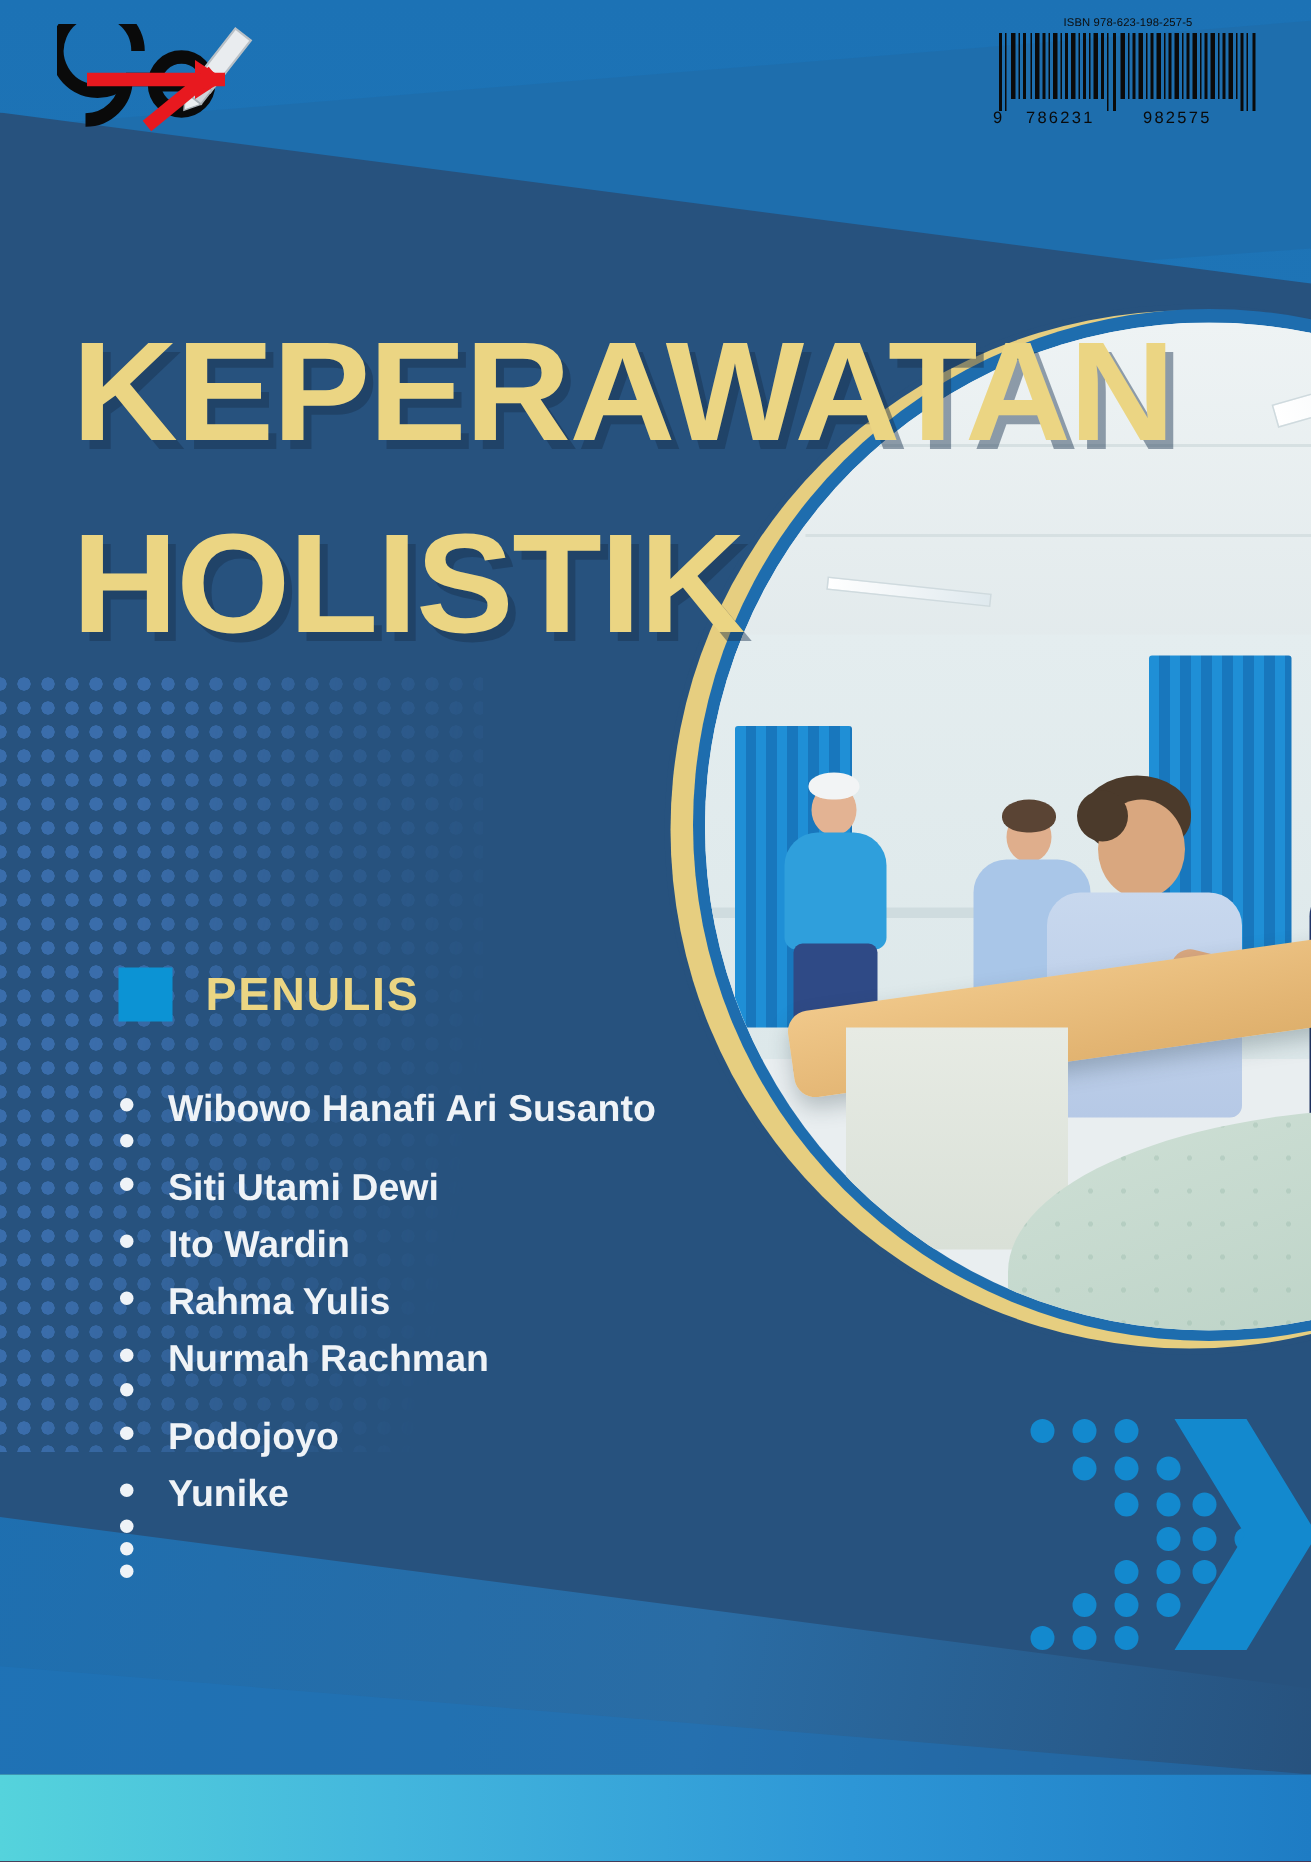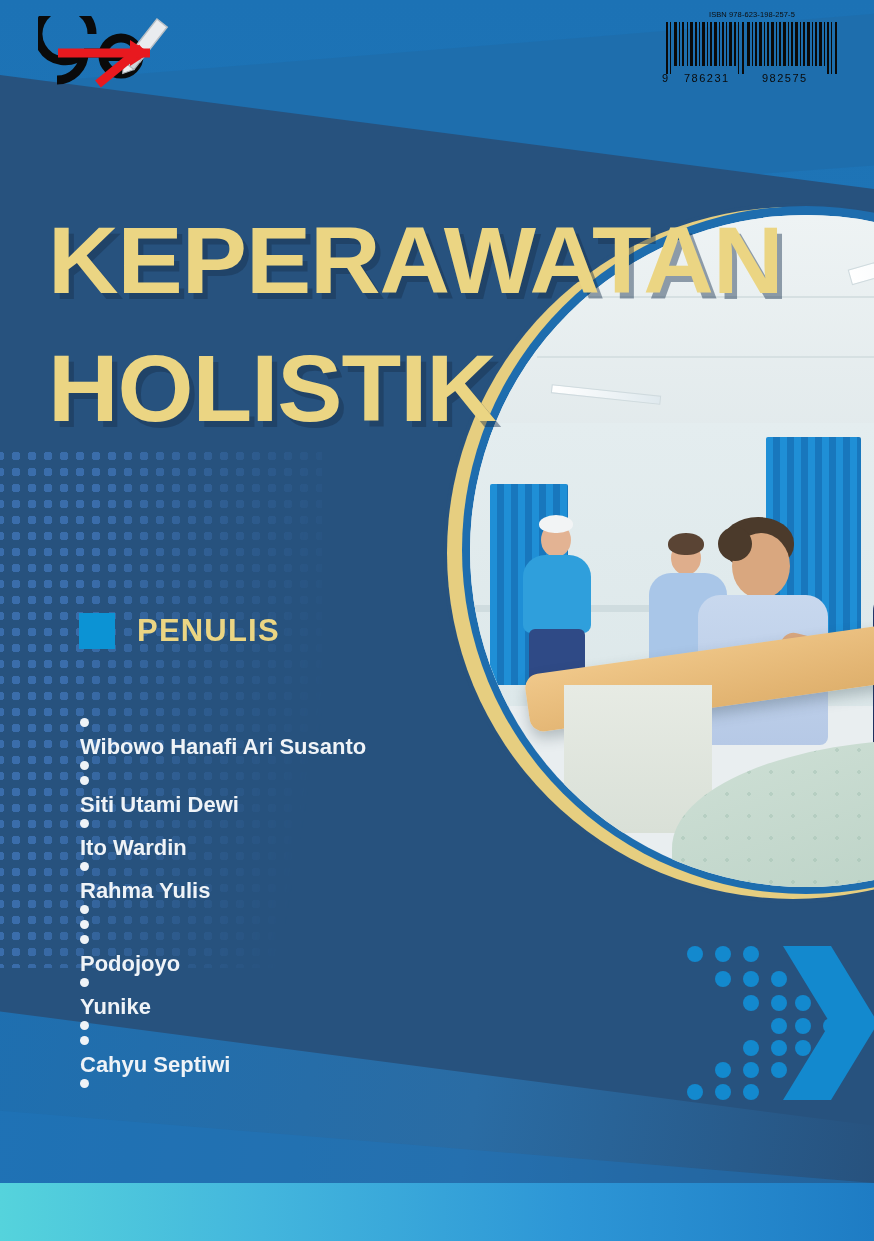--- a/index.html
+++ b/index.html
@@ -127,32 +127,32 @@
     line-height:.96;
     letter-spacing:-1px;
     transform:scaleX(1.04);
     transform-origin:left center;
     text-shadow:5px 6px 0 rgba(25,48,78,.45);
     white-space:nowrap;
   }
   .title-line.second{margin-top:38px;}
 
   
-  .penulis-row{position:absolute;left:44px;top:613px;display:flex;align-items:flex-end;z-index:6;padding-left:35px;}
+  .penulis-row{position:absolute;left:44px;top:645px;display:flex;align-items:flex-end;z-index:6;padding-left:35px;}
   .penulis-square{width:36px;height:36px;background:#0C93D4;}
   .penulis-label{
     margin-left:22px;font-size:31px;font-weight:bold;color:#EBD583;letter-spacing:1.2px;
   }
 
   
   .authors{position:absolute;left:80px;top:724px;z-index:6;}
   .author-item{
     display:flex;align-items:baseline;
-    color:#EFF3F7;font-size:22px;font-weight:bold;
-    line-height:1.275;margin-bottom:6px;white-space:nowrap;flex-direction:column;
+    color:#EFF3F7;font-size:25px;font-weight:bold;
+    line-height:1.275;margin-bottom:6px;white-space:nowrap;
   }
   .author-bullet{
     display:inline-block;width:9px;height:9px;border-radius:50%;
     background:#EFF3F7;margin-right:23px;flex:none;position:relative;top:-6px;
   }
 
   
   .chevron-mark{position:absolute;right:-4px;bottom:136px;width:195px;height:165px;z-index:6;}
 </style>
 </head>
@@ -327,38 +327,38 @@
     <div class="author-item">
       <span class="author-bullet"></span>
       <span>Ito Wardin</span>
     </div>
     <div class="author-item">
       <span class="author-bullet"></span>
       <span>Rahma Yulis</span>
     </div>
     <div class="author-item">
       <span class="author-bullet"></span>
+      <span>Nurmah Rachman</span>
     </div>
     <div class="author-item">
       <span class="author-bullet"></span>
     </div>
     <div class="author-item">
       <span class="author-bullet"></span>
       <span>Podojoyo</span>
     </div>
     <div class="author-item">
       <span class="author-bullet"></span>
       <span>Yunike</span>
     </div>
     <div class="author-item">
       <span class="author-bullet"></span>
     </div>
     <div class="author-item">
       <span class="author-bullet"></span>
-      <span>Cahyu Septiwi</span>
     </div>
     <div class="author-item">
       <span class="author-bullet"></span>
     </div>
   </div>
 
   <div class="chevron-mark">
     <svg width="195" height="165" viewBox="0 0 195 165">
       <g fill="#1389CE">
         <circle cx="12" cy="14" r="8"></circle>

